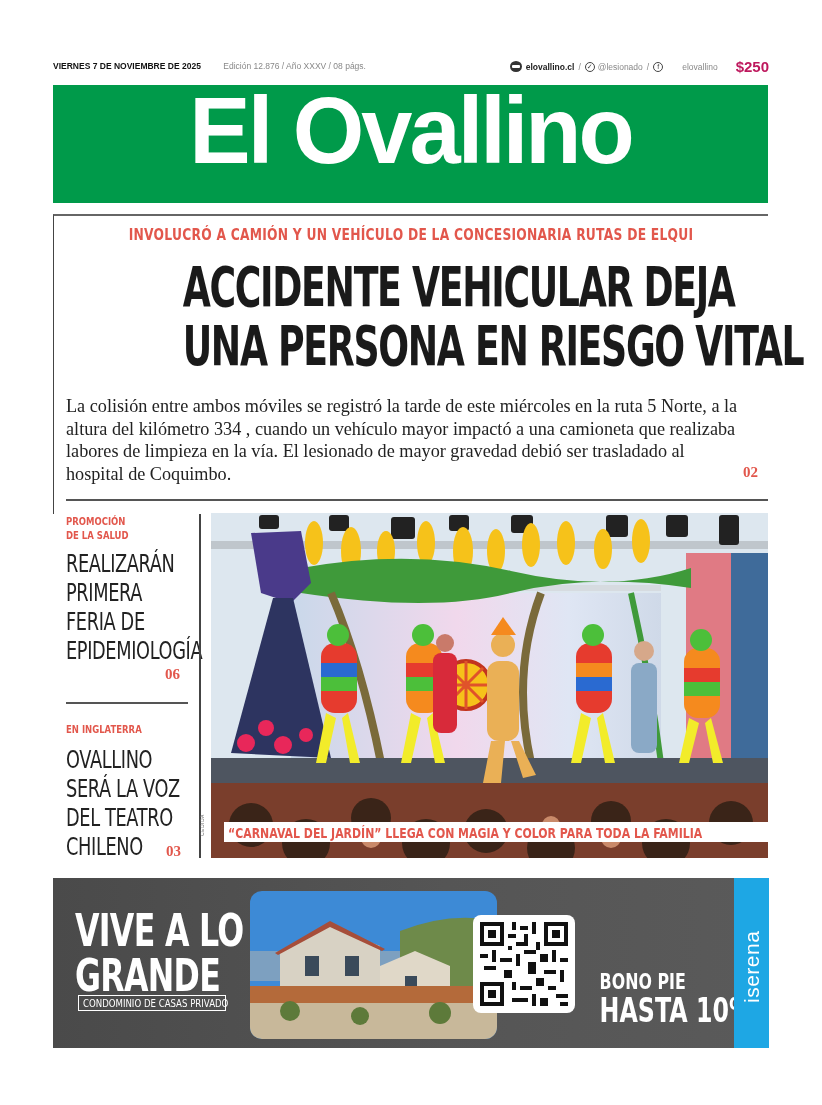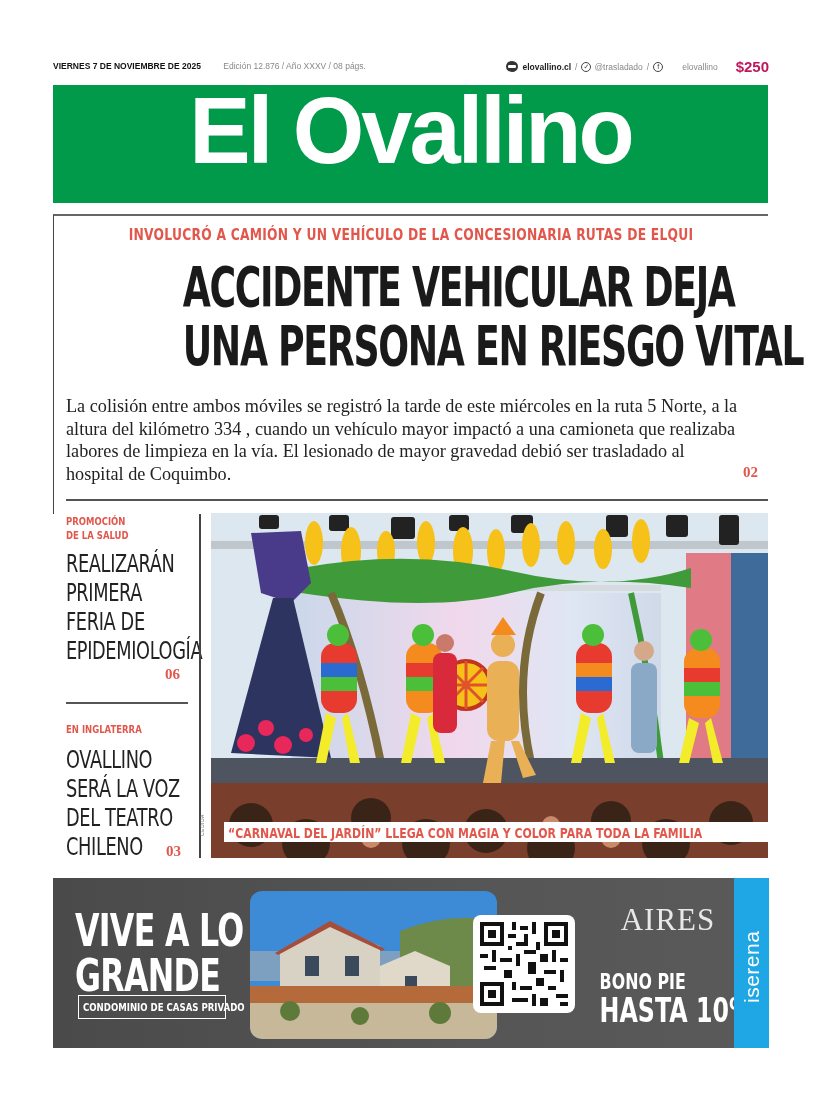--- a/index.html
+++ b/index.html
@@ -44,21 +44,21 @@
   
   .photo { position: absolute; left: 211px; top: 513px; width: 557px; height: 345px; overflow: hidden; background: #9fb8c8; }
   .photo svg { display: block; }
   .caption { position: absolute; left: 224px; top: 822px; height: 20px; background: #ffffff; padding: 1px 6px 0 4px; white-space: nowrap; display: flex; align-items: center; }
   .caption-text { font-family: "DejaVu Sans", sans-serif; font-weight: bold; font-size: 14px; color: #e2574c; transform: scaleX(0.78); transform-origin: left; display: inline-block; width: 640px; }
 
   
   .ad { position: absolute; left: 53px; top: 878px; width: 716px; height: 170px; background: linear-gradient(90deg, #4a4a4a 0%, #555 55%, #5a5a5a 100%); overflow: hidden; }
   .ad-headline { position: absolute; left: 22px; top: 30px; width: 190px; color: #fff; font-family: "DejaVu Sans", sans-serif; font-weight: bold; font-size: 44px; line-height: 45px; letter-spacing: -1px; }
   .ad-headline span { display: block; transform: scaleX(0.72); transform-origin: left; white-space: nowrap; }
-  .ad-sub { position: absolute; left: 25px; top: 117px; width: 148px; height: 24px; border: 1.5px solid #fff; color: #fff; font-family: "DejaVu Sans", sans-serif; font-size: 11px; font-weight: bold; display: flex; align-items: center; padding-left: 4px; white-space: nowrap; }
+  .ad-sub { position: absolute; left: 25px; top: 117px; width: 148px; height: 16px; border: 1.5px solid #fff; color: #fff; font-family: "DejaVu Sans", sans-serif; font-size: 11px; font-weight: normal; display: flex; align-items: center; padding-left: 4px; white-space: nowrap; }
   .ad-sub span { display: inline-block; transform: scaleX(0.78); transform-origin: left; }
   .ad-photo { position: absolute; left: 197px; top: 13px; width: 247px; height: 148px; border-radius: 12px; overflow: hidden; }
   .qr { position: absolute; left: 420px; top: 37px; width: 102px; height: 98px; background: #fff; border-radius: 8px; padding: 7px; }
   .brand { position: absolute; left: 540px; top: 26px; width: 150px; text-align: center; color: #e8e8e8; font-family: "Liberation Serif", serif; }
   .brand-1 { font-size: 31px; letter-spacing: 1px; line-height: 32px; }
   .brand-2 { font-size: 31px; letter-spacing: 1px; line-height: 32px; }
   .brand-2 small { font-size: 12px; text-decoration: underline; vertical-align: 6px; margin-right: 3px; }
   .bono { position: absolute; left: 520px; top: 92px; width: 190px; color: #fff; font-family: "DejaVu Sans", sans-serif; font-weight: bold; }
   .bono-1 { font-size: 22px; line-height: 24px; transform: scaleX(0.72); }
   .bono-2 { font-size: 33px; line-height: 34px; transform: scaleX(0.72); white-space: nowrap; }
@@ -71,21 +71,21 @@
 <div class="meta-bar">
   <div class="meta-left">
     <span class="meta-date">VIERNES 7 DE NOVIEMBRE DE 2025</span>
     <span class="meta-edition">Edición 12.876 / Año XXXV / 08 págs.</span>
   </div>
   <div class="meta-right">
     <span class="ico-globe"></span>
     <span class="site">elovallino.cl</span>
     <span class="sep">/</span>
     <span class="ico-circle">✓</span>
-    <span class="social" style="margin-left:3px">@trasladado</span>
+    <span class="social" style="margin-left:3px">@lesionado</span>
     <span class="sep">/</span>
     <span class="ico-circle">f</span>
     <span class="social" style="margin-left:19px">elovallino</span>
     <span class="price">$250</span>
   </div>
 </div>
 
 <div class="masthead">
   <div class="masthead-title">El Ovallino</div>
 </div>
@@ -328,21 +328,20 @@
         <rect x="13" y="18" width="1" height="3"></rect>
           <rect x="15" y="19" width="2" height="2"></rect>
           <rect x="19" y="18" width="3" height="1"></rect>
         <rect x="20" y="20" width="2" height="1"></rect>
           <rect x="7" y="6" width="1" height="1"></rect>
           <rect x="14" y="5" width="1" height="2"></rect>
       </g>
     </svg>
   </div>
   <div class="brand">
-    <div class="brand-1">AIRES</div>
   </div>
   <div class="bono">
     <div class="bono-1">BONO PIE</div>
     <div class="bono-2">HASTA 10%</div>
   </div>
   <div class="iserena">
     <div class="iserena-text">iserena</div>
   </div>
 </div>
 

